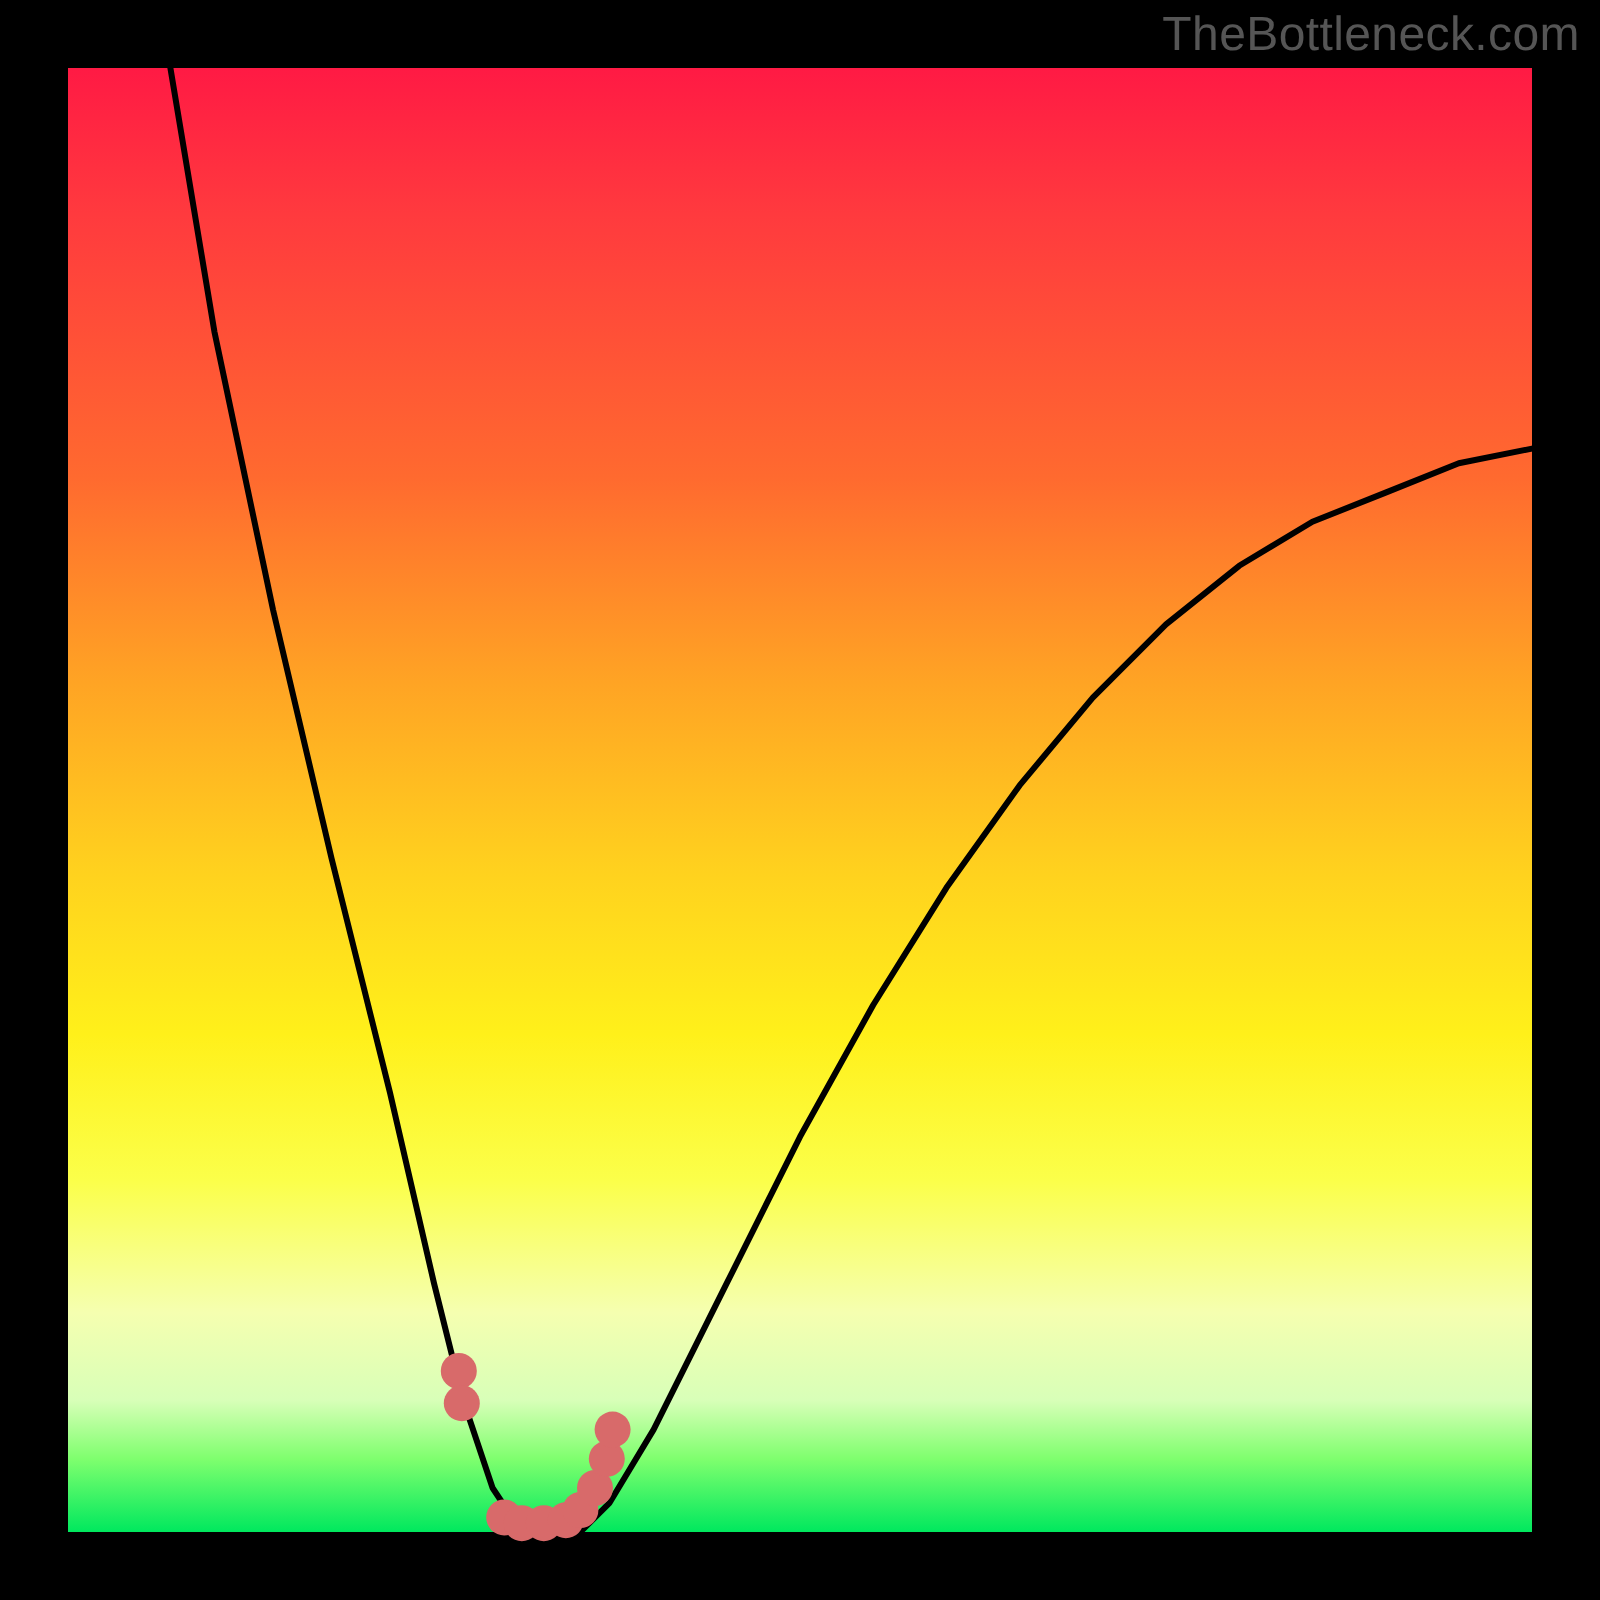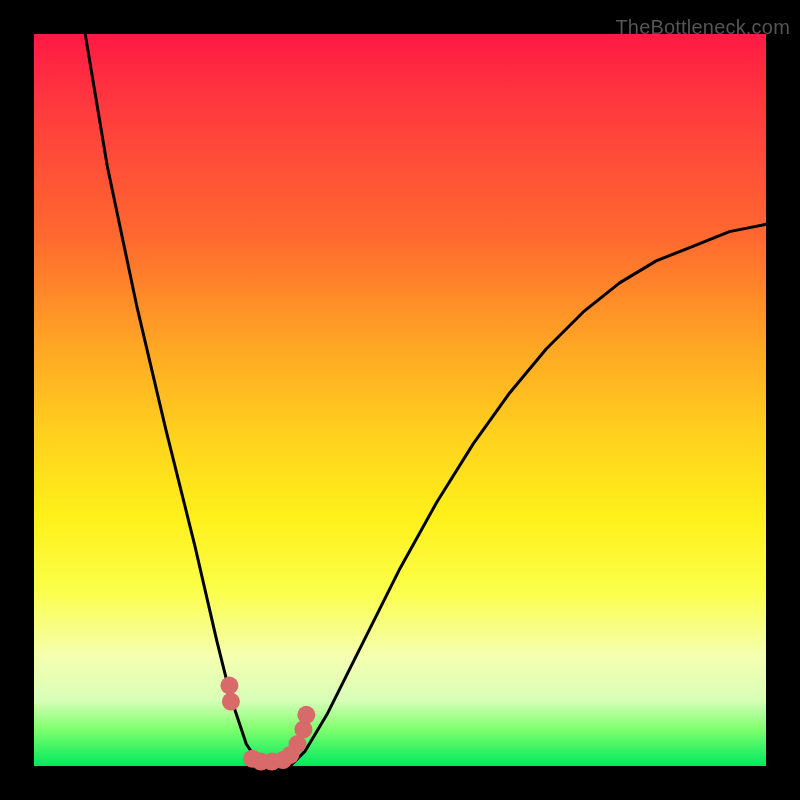--- a/index.html
+++ b/index.html
@@ -35,24 +35,24 @@
       #fff01a 66%,
       #fbff4a 76%,
       #f5ffb0 85%,
       #d8ffb8 91%,
       #7fff6e 95%,
       #00e85e 100%
     );
   }
   .watermark {
     position: absolute;
-    top: 16px;
+    top: 4px;
     right: 10px;
     color: #555;
-    font-size: 20px;
+    font-size: 24px;
     font-weight: 400;
     letter-spacing: 0.2px;
     font-family: Arial, Helvetica, sans-serif;
   }
   svg.curve {
     position: absolute;
     left: 0;
     top: 0;
     width: 732px;
     height: 732px;

